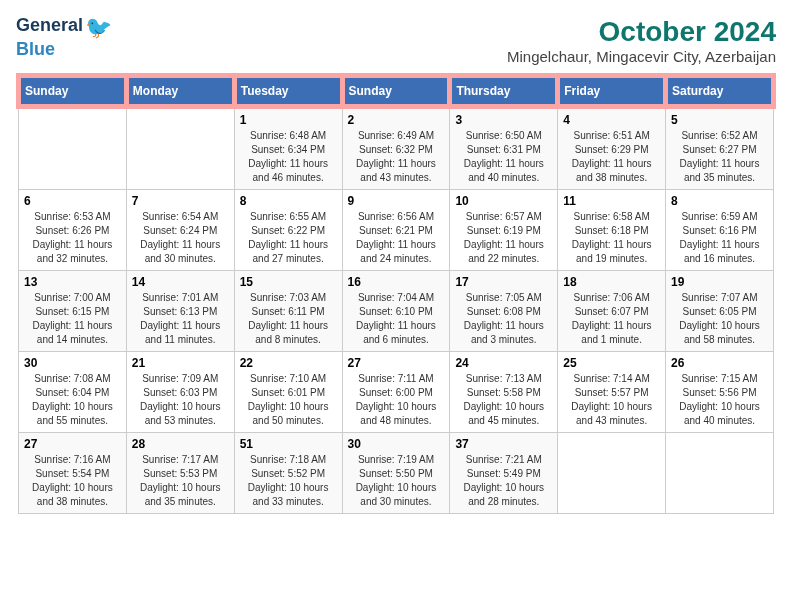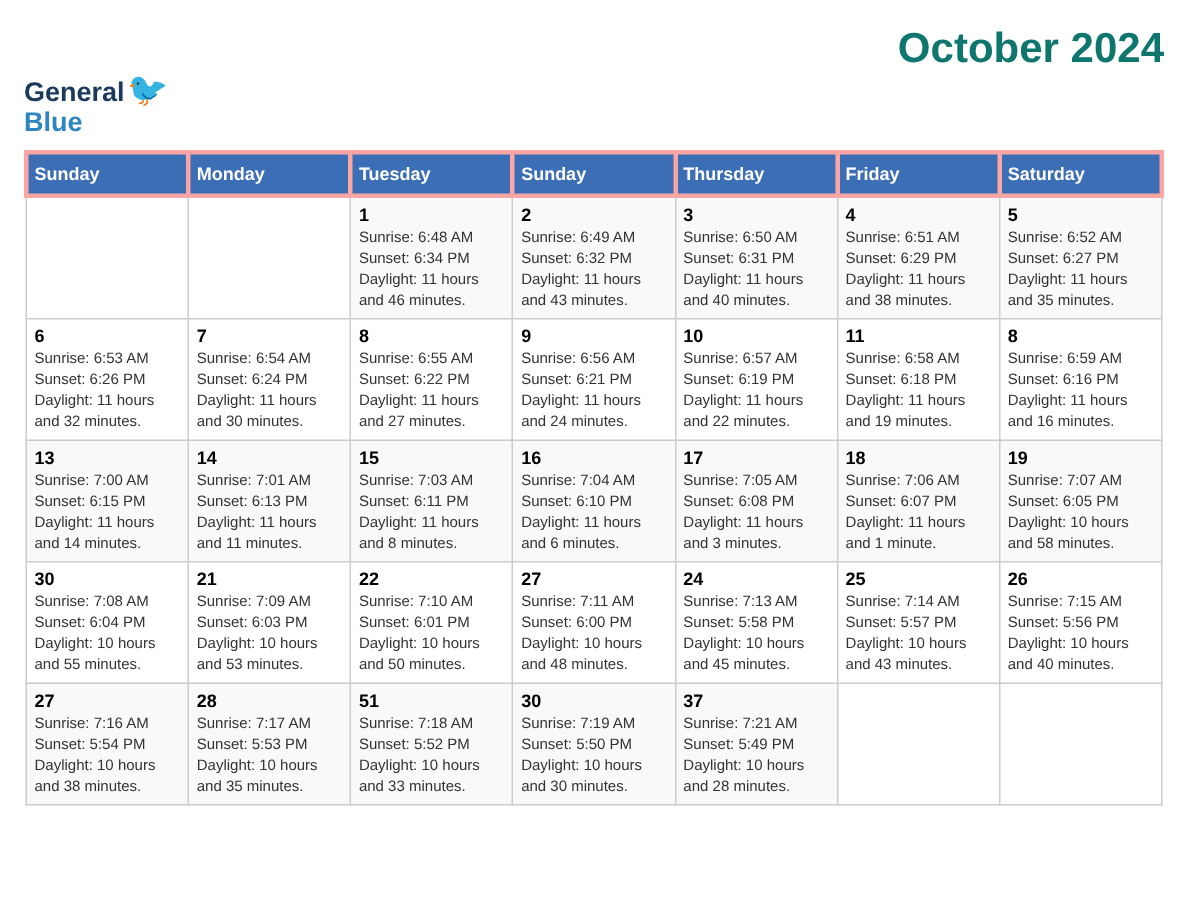--- a/index.html
+++ b/index.html
@@ -26,23 +26,22 @@
     }
     .logo span.general { color: #1a3a5c; }
     .logo span.blue { color: #2e86c1; }
     .logo-bird {
       display: inline-block;
       color: #2e86c1;
       font-size: 22px;
     }
     .logo-row {
       display: flex;
-      align-items: flex-end;
+      align-items: flex-start;
       gap: 2px;
-      margin-top: 32px;
     }
     .title-block {
       text-align: right;
     }
     .month-title {
       font-size: 28px;
       font-weight: bold;
       color: #0f766e;
     }
     .location {
@@ -53,21 +52,21 @@
       width: 100%;
       border-collapse: collapse;
       font-size: 10.5px;
     }
     .calendar thead tr th {
       background: #3b6eb5;
       color: #fff;
       padding: 6px 4px;
       text-align: left;
       font-size: 12px;
-      border: 3px solid #fca5a5;
+      border: 5px solid #fca5a5;
     }
     .calendar tbody tr td {
       vertical-align: top;
       border: 1px solid #ccc;
       padding: 4px 5px;
       min-width: 100px;
       min-height: 80px;
       background: #fff;
     }
     .calendar tbody tr:nth-child(odd) td {
@@ -79,36 +78,38 @@
     .day-num {
       font-weight: bold;
       font-size: 12px;
       display: block;
       margin-bottom: 2px;
     }
     .day-info {
       font-size: 10px;
       color: #333;
       line-height: 1.4;
+      text-align: center;
     }
     .empty { background: #fff !important; }
   </style>
 </head>
 <body>
 
 <div class="header">
   <div class="logo">
     <div class="logo-row">
       <span class="general">General</span>
       <span class="logo-bird">🐦</span>
     </div>
     <span class="blue">Blue</span>
   </div>
   <div class="title-block">
     <div class="month-title">October 2024</div>
+    <div class="location">Mingelchaur, Mingacevir City, Azerbaijan</div>
   </div>
 </div>
 
 <table class="calendar">
   <thead>
     <tr id="thead-row">
         <th>Sunday</th>
         <th>Monday</th>
         <th>Tuesday</th>
         <th>Sunday</th>

